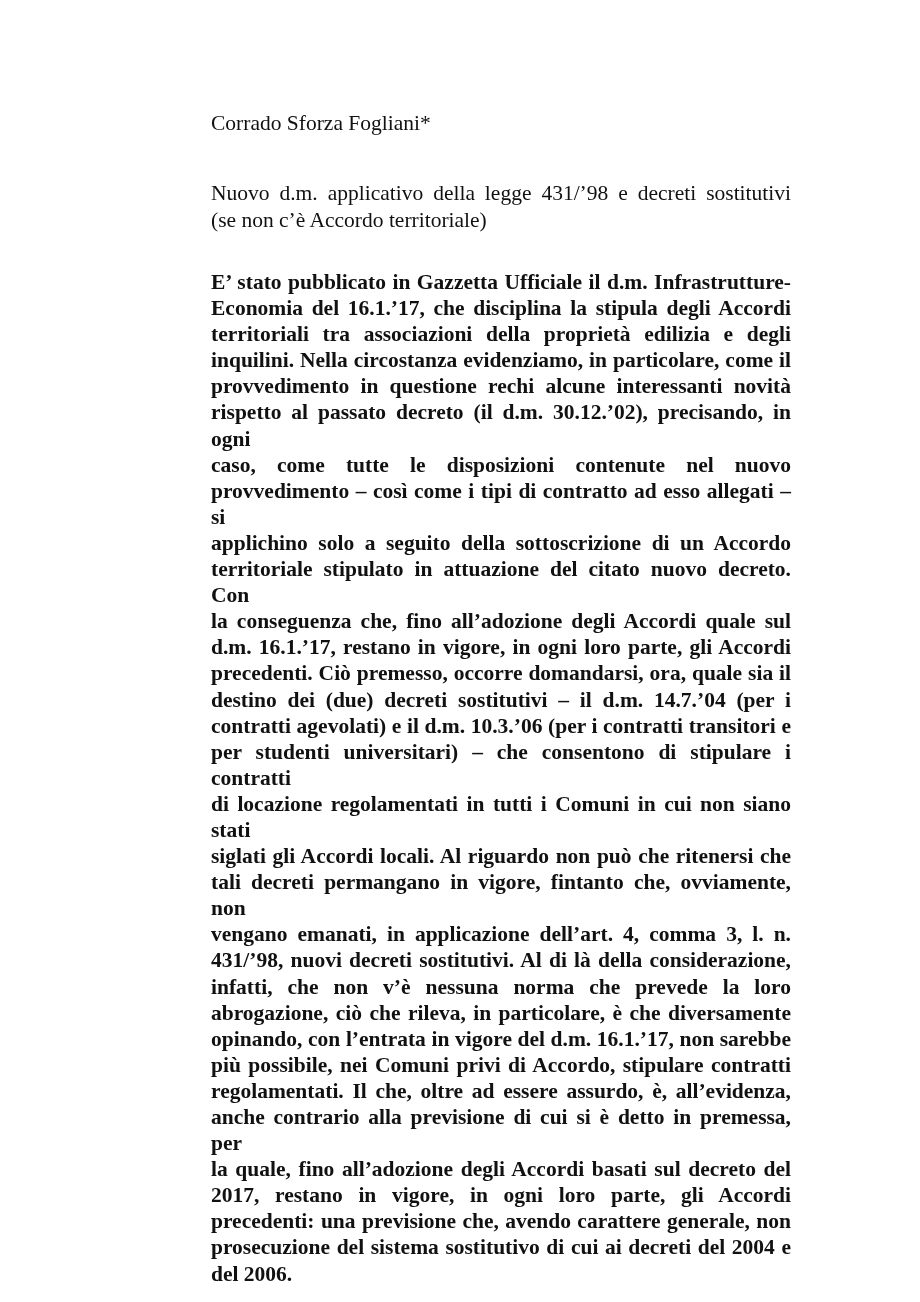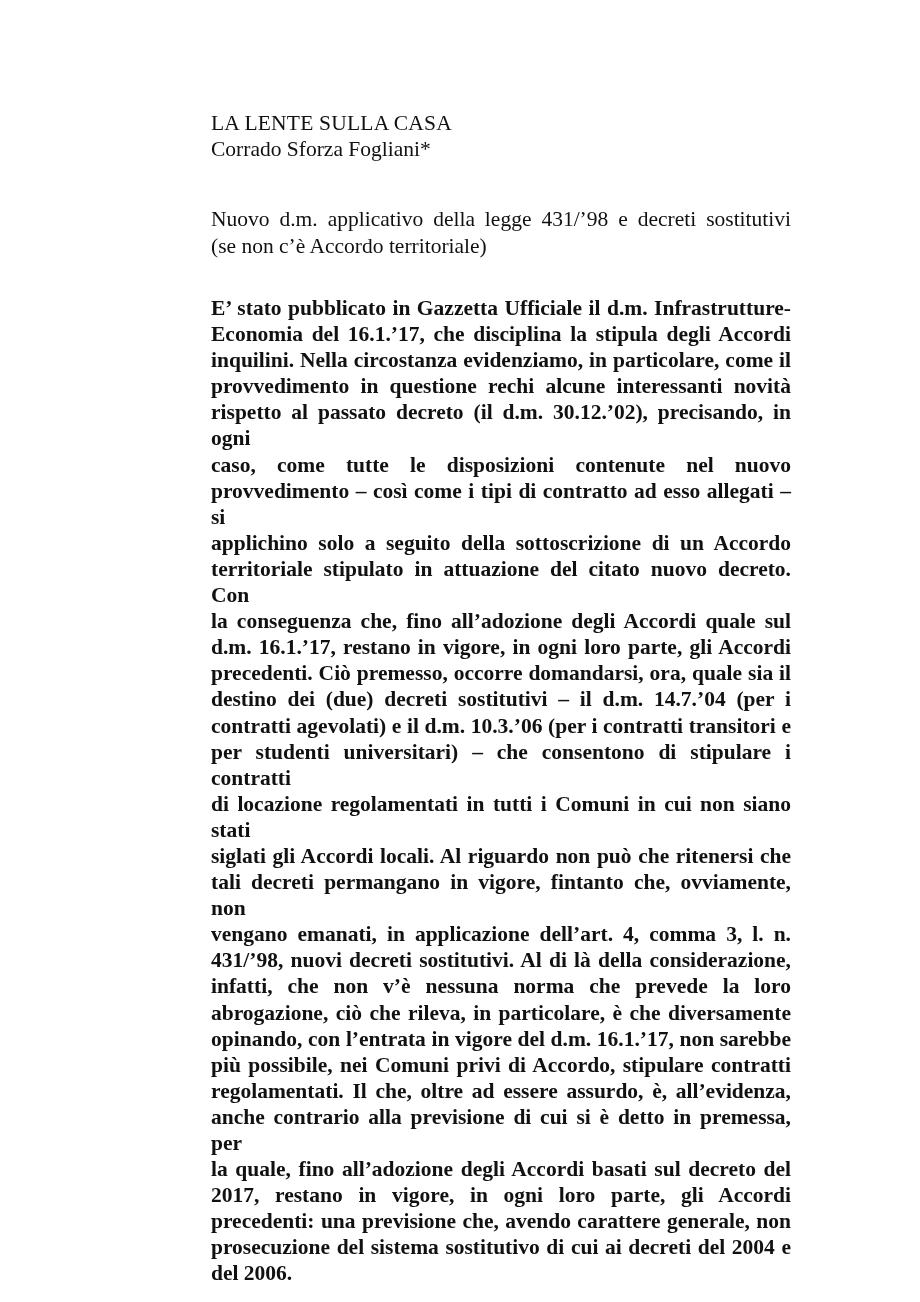--- a/index.html
+++ b/index.html
@@ -107,32 +107,32 @@
   }
   .twitter-bird svg { display: block; }
 </style>
 </head>
 <body>
 
 <div class="page">
   <div class="content">
 
     <div class="masthead">
-      <div class="column-title">LA LENTE SULLA CASA</div>
       <div class="byline">Corrado Sforza Fogliani*</div>
     </div>
 
     <div class="headline">
       <span class="l1">Nuovo d.m. applicativo della legge 431/’98 e decreti sostitutivi</span>
       <span class="l2">(se non c’è Accordo territoriale)</span>
     </div>
 
     <div class="body-copy">
         <span class="bline">E’ stato pubblicato in Gazzetta Ufficiale il d.m. Infrastrutture-</span>
         <span class="bline">Economia del 16.1.’17, che disciplina la stipula degli Accordi</span>
+        <span class="bline">territoriali tra associazioni della proprietà edilizia e degli</span>
         <span class="bline">inquilini. Nella circostanza evidenziamo, in particolare, come il</span>
         <span class="bline">provvedimento in questione rechi alcune interessanti novità</span>
         <span class="bline">rispetto al passato decreto (il d.m. 30.12.’02), precisando, in ogni</span>
         <span class="bline">caso, come tutte le disposizioni contenute nel nuovo</span>
         <span class="bline">provvedimento – così come i tipi di contratto ad esso allegati – si</span>
         <span class="bline">applichino solo a seguito della sottoscrizione di un Accordo</span>
         <span class="bline">territoriale stipulato in attuazione del citato nuovo decreto. Con</span>
         <span class="bline">la conseguenza che, fino all’adozione degli Accordi quale sul</span>
         <span class="bline">d.m. 16.1.’17, restano in vigore, in ogni loro parte, gli Accordi</span>
         <span class="bline">precedenti. Ciò premesso, occorre domandarsi, ora, quale sia il</span>

